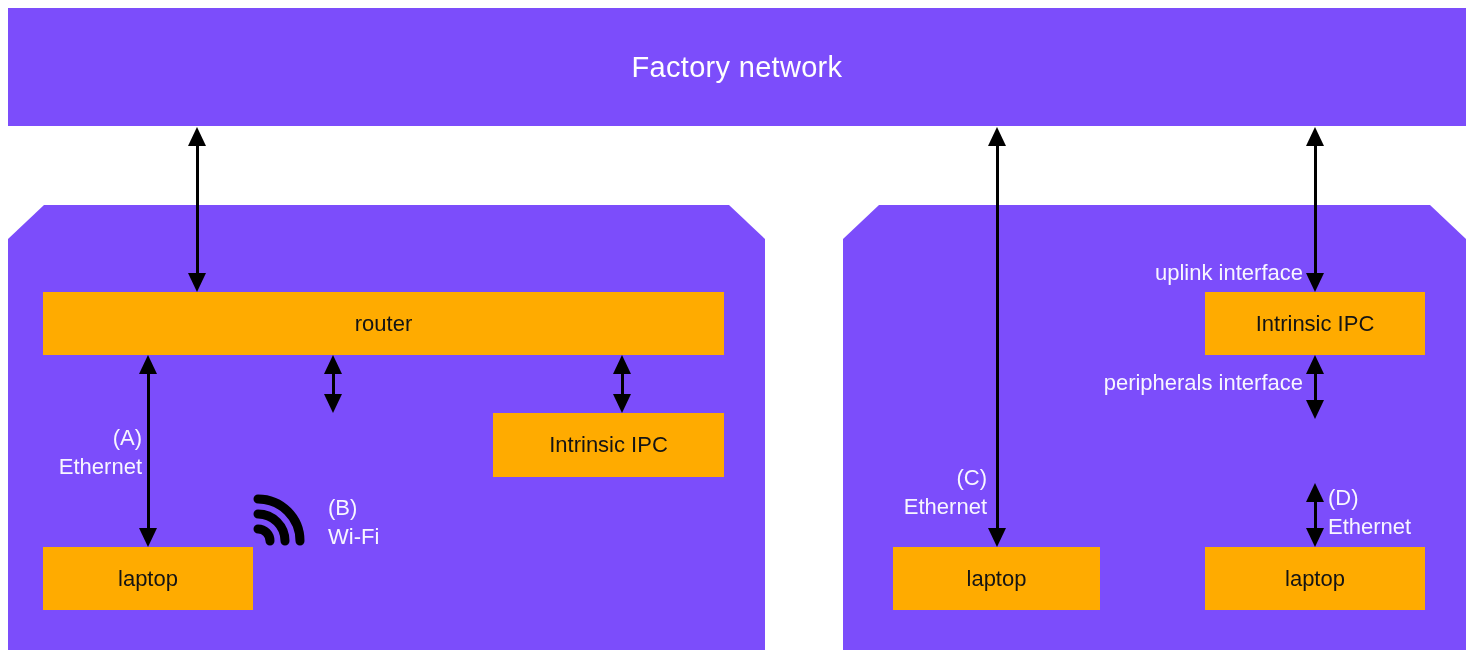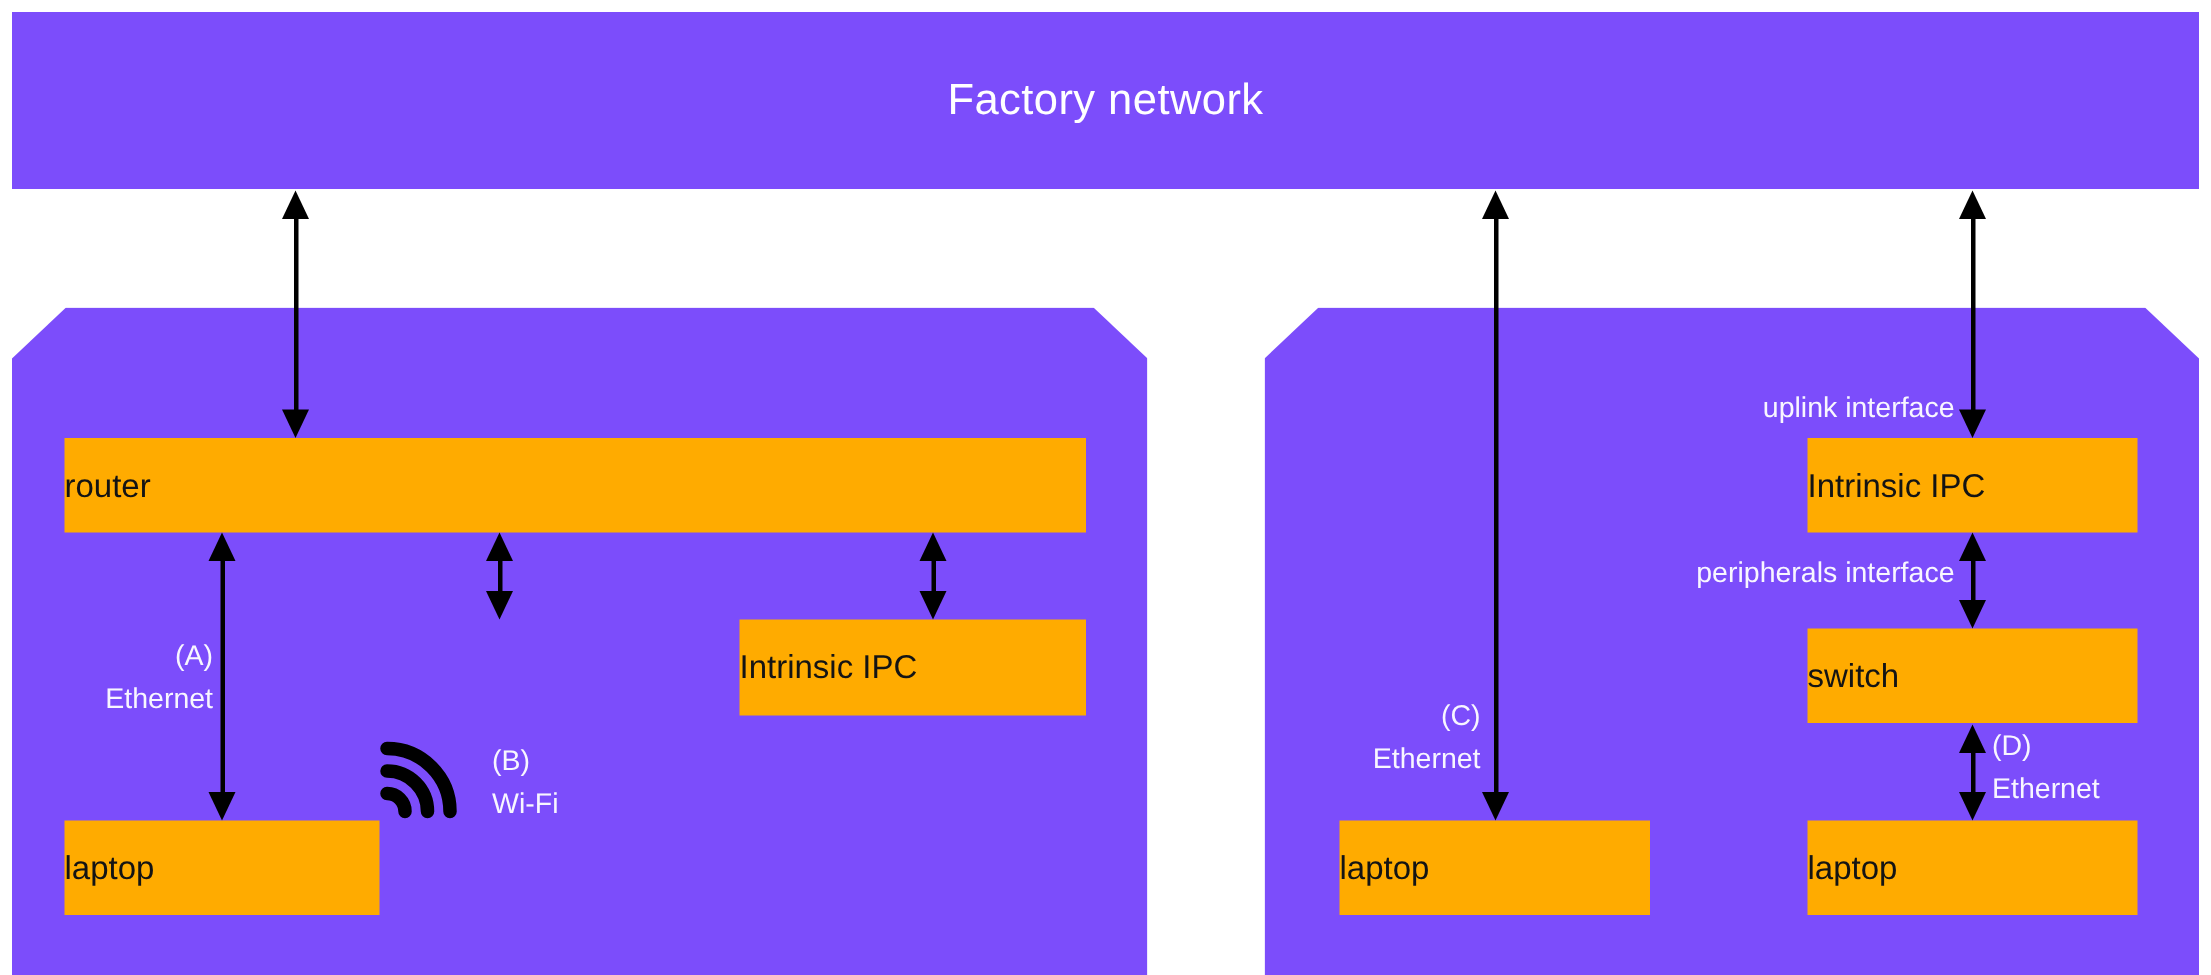--- a/index.html
+++ b/index.html
@@ -37,21 +37,21 @@
     background:var(--purple);
     clip-path:polygon(36px 0, calc(100% - 36px) 0, 100% 34px, 100% 100%, 0 100%, 0 34px);
     z-index:1;
   }
   .cell.left{left:8px;width:757px;}
   .cell.right{left:843px;width:623px;}
   
   .node{
     position:absolute;
     background:var(--orange);
-    display:flex;align-items:center;
+    display:flex;align-items:center;justify-content:center;
     z-index:3;
   }
   .node span{
     color:var(--node-text);font-size:22px;
   }
   
   .arrow{position:absolute;width:0;z-index:4;}
   .arrow .line{
     position:absolute;left:-1.5px;top:14px;bottom:14px;width:3px;
     background:var(--arrow);
@@ -59,21 +59,21 @@
   .arrow .head{
     position:absolute;left:-9.5px;width:0;height:0;
     border-left:9.5px solid transparent;
     border-right:9.5px solid transparent;
   }
   .arrow .head.up{top:0;border-bottom:19px solid var(--arrow);}
   .arrow .head.down{bottom:0;border-top:19px solid var(--arrow);}
   
   .link-label{
     position:absolute;z-index:5;
-    color:var(--label-text);font-size:19px;line-height:29px;
+    color:var(--label-text);font-size:22px;line-height:29px;
     white-space:nowrap;
   }
   .link-label.align-right{text-align:right;}
   
   .wifi-icon{position:absolute;z-index:5;}
   .wifi-icon path{stroke:var(--arrow);stroke-width:9;fill:none;stroke-linecap:round;}
 </style>
 </head>
 <body>
 
@@ -91,23 +91,20 @@
   </div>
   <div class="node" style="left:493px;top:413px;width:231px;height:64px;">
     <span>Intrinsic IPC</span>
   </div>
   <div class="node" style="left:43px;top:547px;width:210px;height:63px;">
     <span>laptop</span>
   </div>
 
   <div class="node" style="left:1205px;top:292px;width:220px;height:63px;">
     <span>Intrinsic IPC</span>
-  </div>
-  <div class="node" style="left:1205px;top:419px;width:220px;height:63px;">
-    <span>switch</span>
   </div>
   <div class="node" style="left:893px;top:547px;width:207px;height:63px;">
     <span>laptop</span>
   </div>
   <div class="node" style="left:1205px;top:547px;width:220px;height:63px;">
     <span>laptop</span>
   </div>
 
   <div class="arrow" style="left:197px;top:127px;height:165px;">
     <span class="head up"></span>

